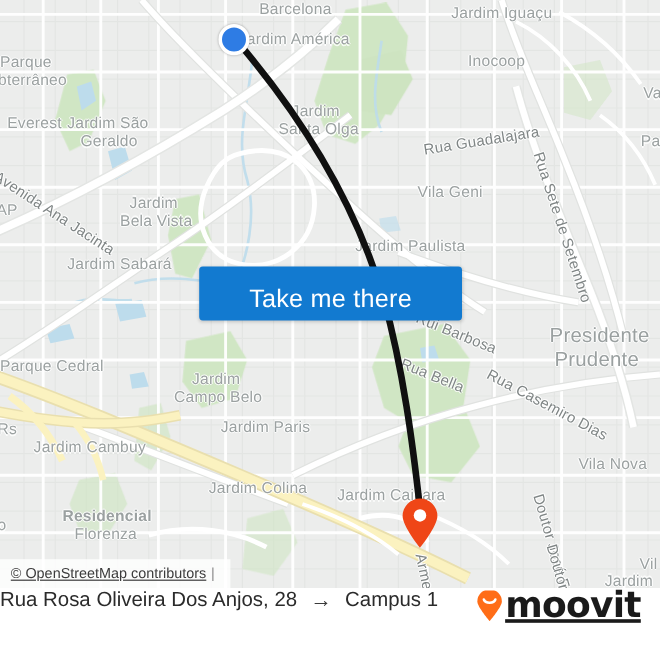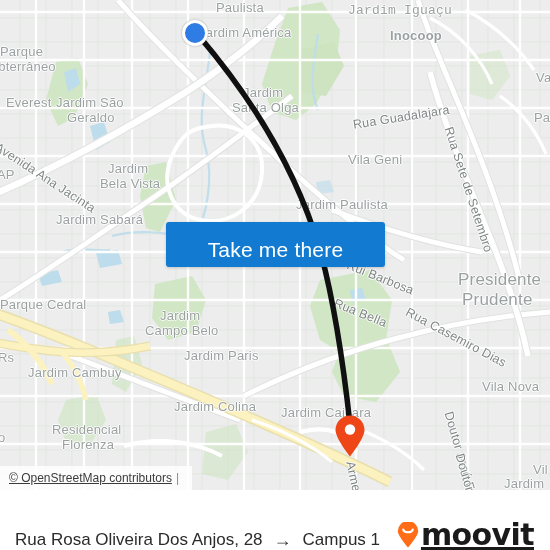--- a/index.html
+++ b/index.html
@@ -113,23 +113,23 @@
 
   
   .bottombar {
     position: absolute;
     left: 0;
     top: 490px;
     width: 550px;
     height: 60px;
     background: #ffffff;
     display: flex;
-    align-items: flex-end;
+    align-items: flex-start;
     box-sizing: border-box;
-    padding: 0 16px 0 15px;
+    padding: 0 16px 0 0;
   }
   .trip {
     display: flex;
     align-items: center;
     flex: 1 1 auto;
     min-width: 0;
   }
   .trip-from, .trip-to {
     font-size: 17px;
     color: #2b2b2b;
@@ -302,24 +302,24 @@
           <path d="M430 18 C458 32, 480 56, 492 84"></path>
           <path d="M466 10 C492 24, 516 44, 534 70"></path>
           <path d="M500 96 C520 110, 536 130, 546 154"></path>
           <path d="M356 428 C382 438, 406 452, 424 470"></path>
           <path d="M252 420 C282 430, 310 444, 332 462"></path>
         </g>
       </g>
     </svg>
 
     <div id="map-labels">
-        <div class="lbl place" style="left: 216px; top: 0px;">Paulista</div>
-        <div class="lbl place" style="left: 348px; top: 3px; font-family: Liberation Mono, monospace;">Jardim Iguaçu</div>
+        <div class="lbl place" style="left: 216px; top: 0px;">Barcelona</div>
+        <div class="lbl place" style="left: 376px; top: 3px;">Jardim Iguaçu</div>
         <div class="lbl place" style="left: 199px; top: 25px;">Jardim América</div>
-        <div class="lbl place" style="left: 390px; top: 28px; font-weight: bold;">Inocoop</div>
+        <div class="lbl place" style="left: 390px; top: 43px;">Inocoop</div>
         <div class="lbl place" style="left: 0px; top: 44px;">Parque</div>
         <div class="lbl place" style="left: -18px; top: 59px;">Subterrâneo</div>
         <div class="lbl place" style="left: 243px; top: 85px;">Jardim</div>
         <div class="lbl place" style="left: 232px; top: 100px;">Santa Olga</div>
         <div class="lbl place" style="left: 6px; top: 95px;">Everest</div>
         <div class="lbl place" style="left: 56px; top: 95px;">Jardim São</div>
         <div class="lbl place" style="left: 67px; top: 110px;">Geraldo</div>
         <div class="lbl street" style="left: 352px; top: 118px; transform: rotate(-9deg); transform-origin: left top;">Rua Guadalajara</div>
         <div class="lbl place" style="left: 536px; top: 70px;">Va</div>
         <div class="lbl place" style="left: 534px; top: 98px; margin-top: 12px;">Pa</div>
@@ -338,21 +338,21 @@
         <div class="lbl street" style="left: 410px; top: 305px; transform: rotate(28deg); transform-origin: left top;">Rua Casemiro Dias</div>
         <div class="lbl place" style="left: 0px; top: 297px;">Parque Cedral</div>
         <div class="lbl place" style="left: 160px; top: 308px;">Jardim</div>
         <div class="lbl place" style="left: 145px; top: 323px;">Campo Belo</div>
         <div class="lbl place" style="left: 184px; top: 348px;">Jardim Paris</div>
         <div class="lbl place" style="left: 28px; top: 365px;">Jardim Cambuy</div>
         <div class="lbl place" style="left: -2px; top: 350px;">Rs</div>
         <div class="lbl place" style="left: 482px; top: 379px;">Vila Nova</div>
         <div class="lbl place" style="left: 174px; top: 399px;">Jardim Colina</div>
         <div class="lbl place" style="left: 281px; top: 405px;">Jardim Caiçara</div>
-        <div class="lbl place" style="left: 52px; top: 422px;">Residencial</div>
+        <div class="lbl place" style="left: 52px; top: 422px; font-weight: bold;">Residencial</div>
         <div class="lbl place" style="left: 62px; top: 437px;">Florenza</div>
         <div class="lbl place" style="left: -2px; top: 430px;">o</div>
         <div class="lbl street" style="left: 455px; top: 410px; transform: rotate(74deg); transform-origin: left top;">Doutor José Foz</div>
         <div class="lbl place" style="left: 533px; top: 462px;">Vil</div>
         <div class="lbl place" style="left: 504px; top: 476px;">Jardim</div>
         <div class="lbl street" style="left: 357px; top: 460px; transform: rotate(78deg); transform-origin: left top;">Armelin</div>
         <div class="lbl street" style="left: 466px; top: 452px; transform: rotate(74deg); transform-origin: left top;">Doutor</div>
       </div>
 
     <svg style="position:absolute;left:0;top:0;width:550px;height:490px;pointer-events:none;" viewBox="0 0 550 490" xmlns="http://www.w3.org/2000/svg">

